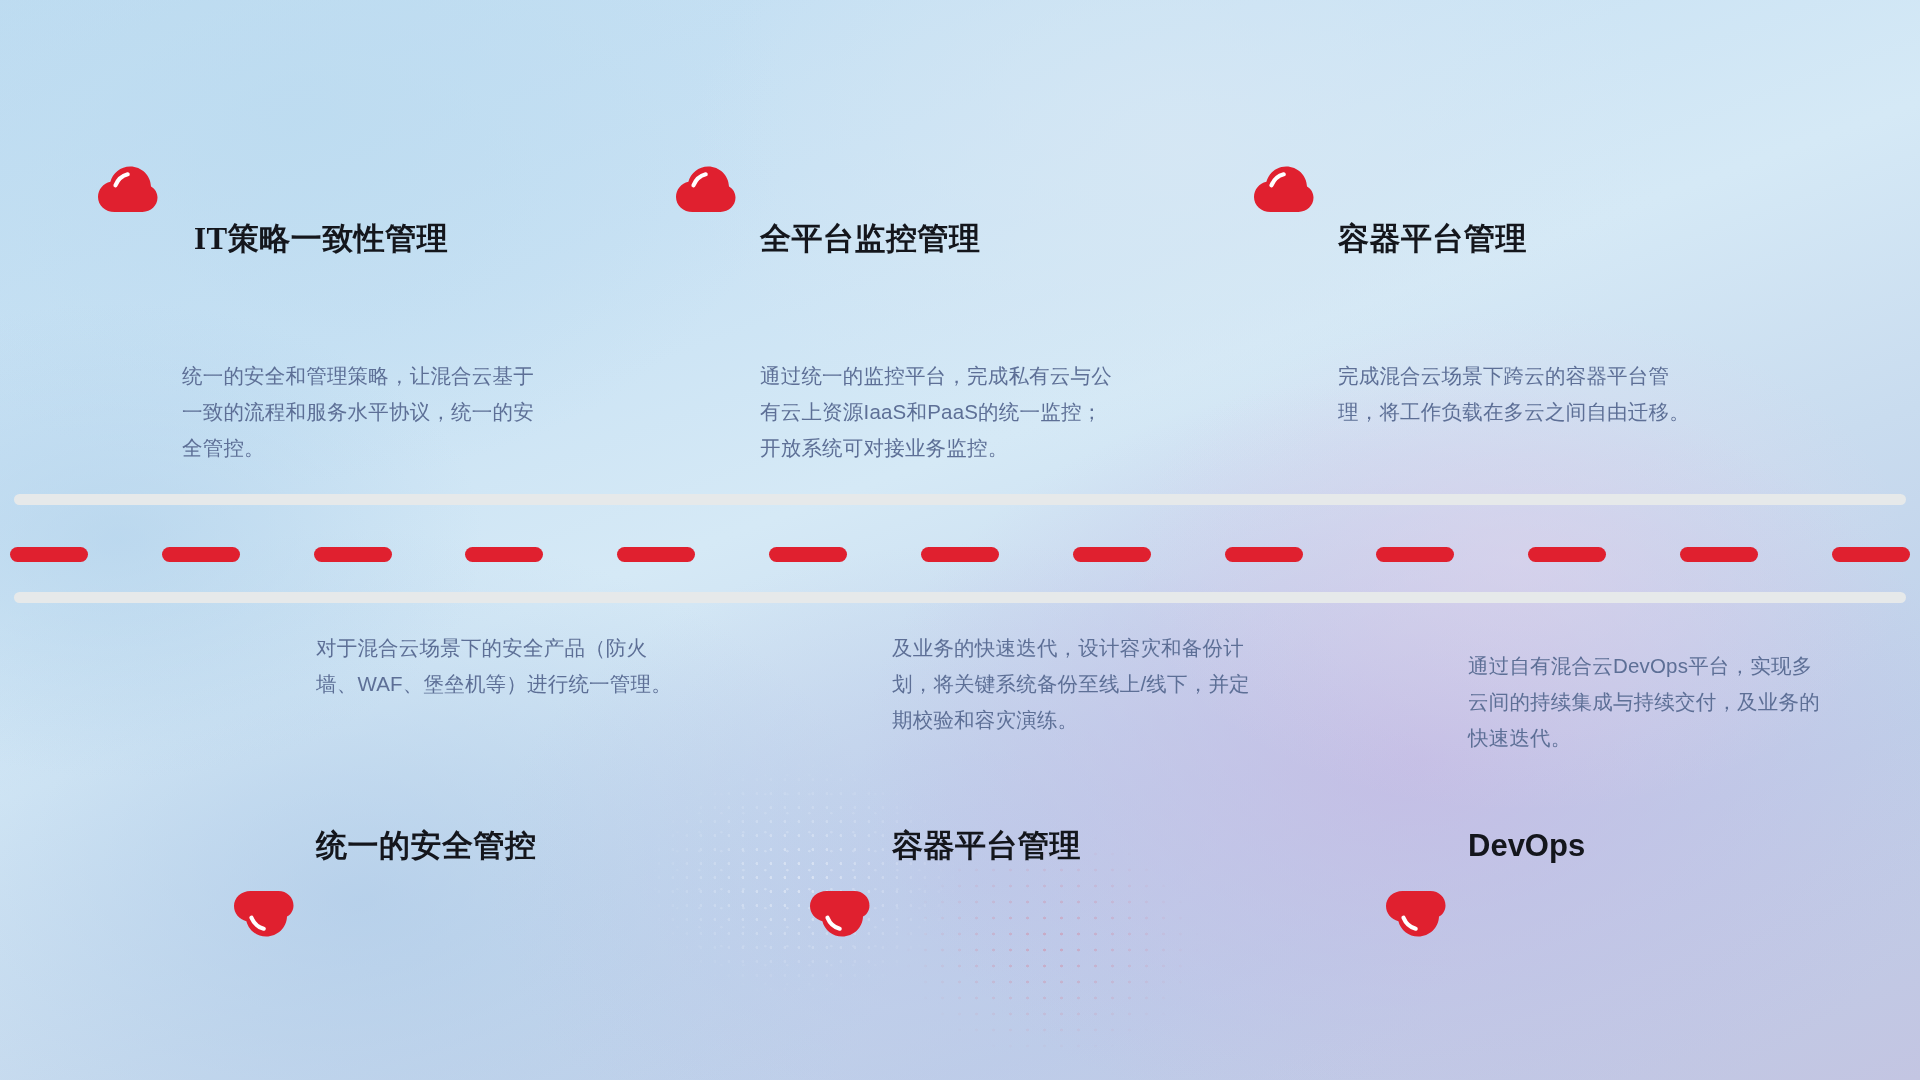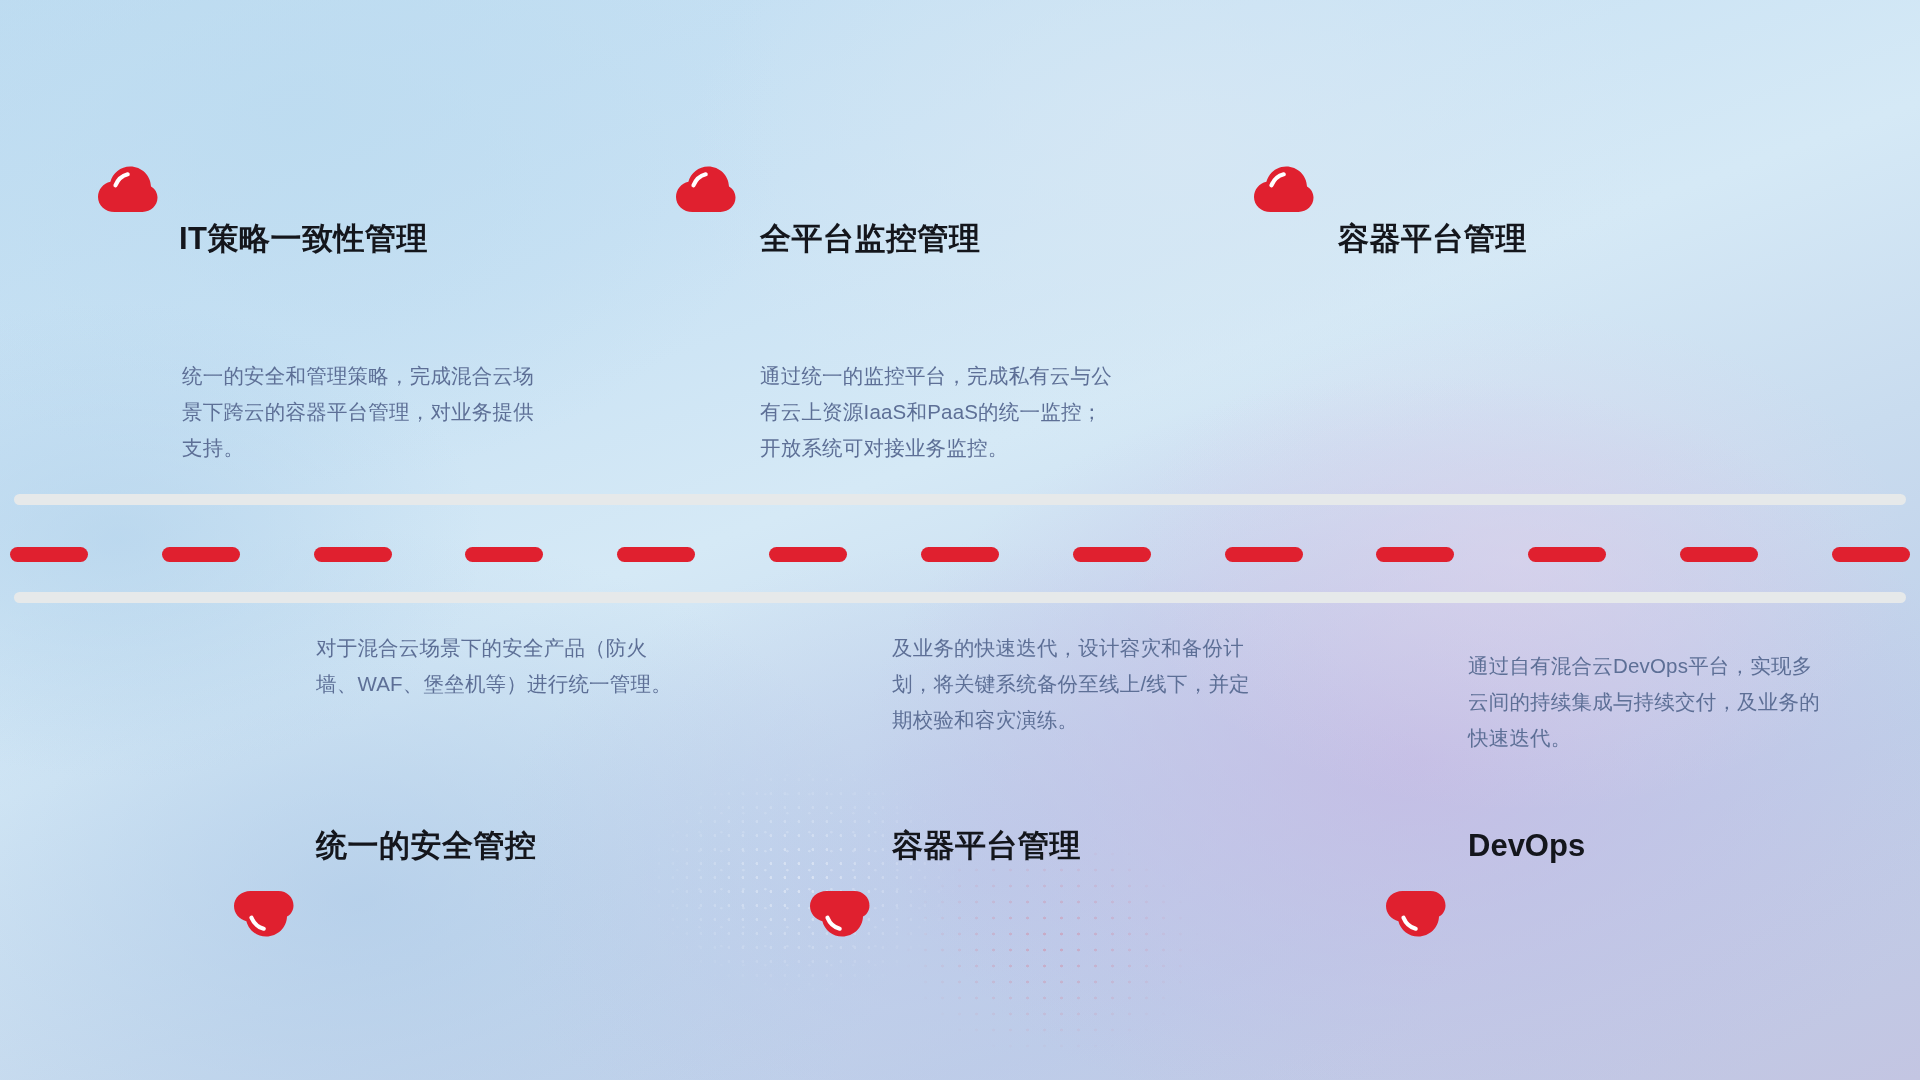--- a/index.html
+++ b/index.html
@@ -102,25 +102,25 @@
 
   <div class="top-cloud" style="left:96px;top:161px;">
     <div class="cloud">
       <svg viewBox="0 0 62 52" xmlns="http://www.w3.org/2000/svg">
         <path d="M18.5 51C9.4 51 2 44.4 2 35.9c0-7.3 5.2-13.4 12.4-15.1C16.6 12 24.6 5.4 34.2 5.4c11.3 0 20.5 8.9 20.8 20C59 27.6 61.5 31.8 61.5 36.6 61.5 44.6 54.8 51 46.5 51Z" fill="#e0202f"></path>
         <path d="M19.5 24.3c2.3-5.6 6.8-9.6 12.2-11" fill="none" stroke="#ffffff" stroke-width="4.2" stroke-linecap="round"></path>
       </svg>
     </div>
   </div>
   <div class="top-stem down" style="left:122px;top:205px;height:256px;"></div>
-  <div class="top-title" style="left:179px;top:223px;">
+  <div class="top-title" style="left:194px;top:223px;font-family:Liberation Serif, serif;">
     <div class="title">IT策略一致性管理</div>
   </div>
   <div class="top-body" style="left:182px;top:358px;">
-    <div class="body">统一的安全和管理策略，完成混合云场景下跨云的容器平台管理，对业务提供支持。</div>
+    <div class="body">统一的安全和管理策略，让混合云基于一致的流程和服务水平协议，统一的安全管控。</div>
   </div>
 
   <div class="top-cloud" style="left:674px;top:161px;">
     <div class="cloud">
       <svg viewBox="0 0 62 52" xmlns="http://www.w3.org/2000/svg">
         <path d="M18.5 51C9.4 51 2 44.4 2 35.9c0-7.3 5.2-13.4 12.4-15.1C16.6 12 24.6 5.4 34.2 5.4c11.3 0 20.5 8.9 20.8 20C59 27.6 61.5 31.8 61.5 36.6 61.5 44.6 54.8 51 46.5 51Z" fill="#e0202f"></path>
         <path d="M19.5 24.3c2.3-5.6 6.8-9.6 12.2-11" fill="none" stroke="#ffffff" stroke-width="4.2" stroke-linecap="round"></path>
       </svg>
     </div>
   </div>
@@ -136,20 +136,23 @@
     <div class="cloud">
       <svg viewBox="0 0 62 52" xmlns="http://www.w3.org/2000/svg">
         <path d="M18.5 51C9.4 51 2 44.4 2 35.9c0-7.3 5.2-13.4 12.4-15.1C16.6 12 24.6 5.4 34.2 5.4c11.3 0 20.5 8.9 20.8 20C59 27.6 61.5 31.8 61.5 36.6 61.5 44.6 54.8 51 46.5 51Z" fill="#e0202f"></path>
         <path d="M19.5 24.3c2.3-5.6 6.8-9.6 12.2-11" fill="none" stroke="#ffffff" stroke-width="4.2" stroke-linecap="round"></path>
       </svg>
     </div>
   </div>
   <div class="top-stem down" style="left:1278px;top:205px;height:256px;"></div>
   <div class="top-title" style="left:1338px;top:223px;">
     <div class="title">容器平台管理</div>
+  </div>
+  <div class="top-body" style="left:1338px;top:358px;">
+    <div class="body">完成混合云场景下跨云的容器平台管理，将工作负载在多云之间自由迁移。</div>
   </div>
 
   <div class="bot-stem up" style="left:258px;top:628px;height:258px;"></div>
   <div class="bot-cloud" style="left:232px;top:890px;">
     <div class="cloud">
       <svg viewBox="0 0 62 52" xmlns="http://www.w3.org/2000/svg">
         <g transform="translate(0,52) scale(1,-1)">
           <path d="M18.5 51C9.4 51 2 44.4 2 35.9c0-7.3 5.2-13.4 12.4-15.1C16.6 12 24.6 5.4 34.2 5.4c11.3 0 20.5 8.9 20.8 20C59 27.6 61.5 31.8 61.5 36.6 61.5 44.6 54.8 51 46.5 51Z" fill="#e0202f"></path>
           <path d="M19.5 24.3c2.3-5.6 6.8-9.6 12.2-11" fill="none" stroke="#ffffff" stroke-width="4.2" stroke-linecap="round"></path>
         </g>

